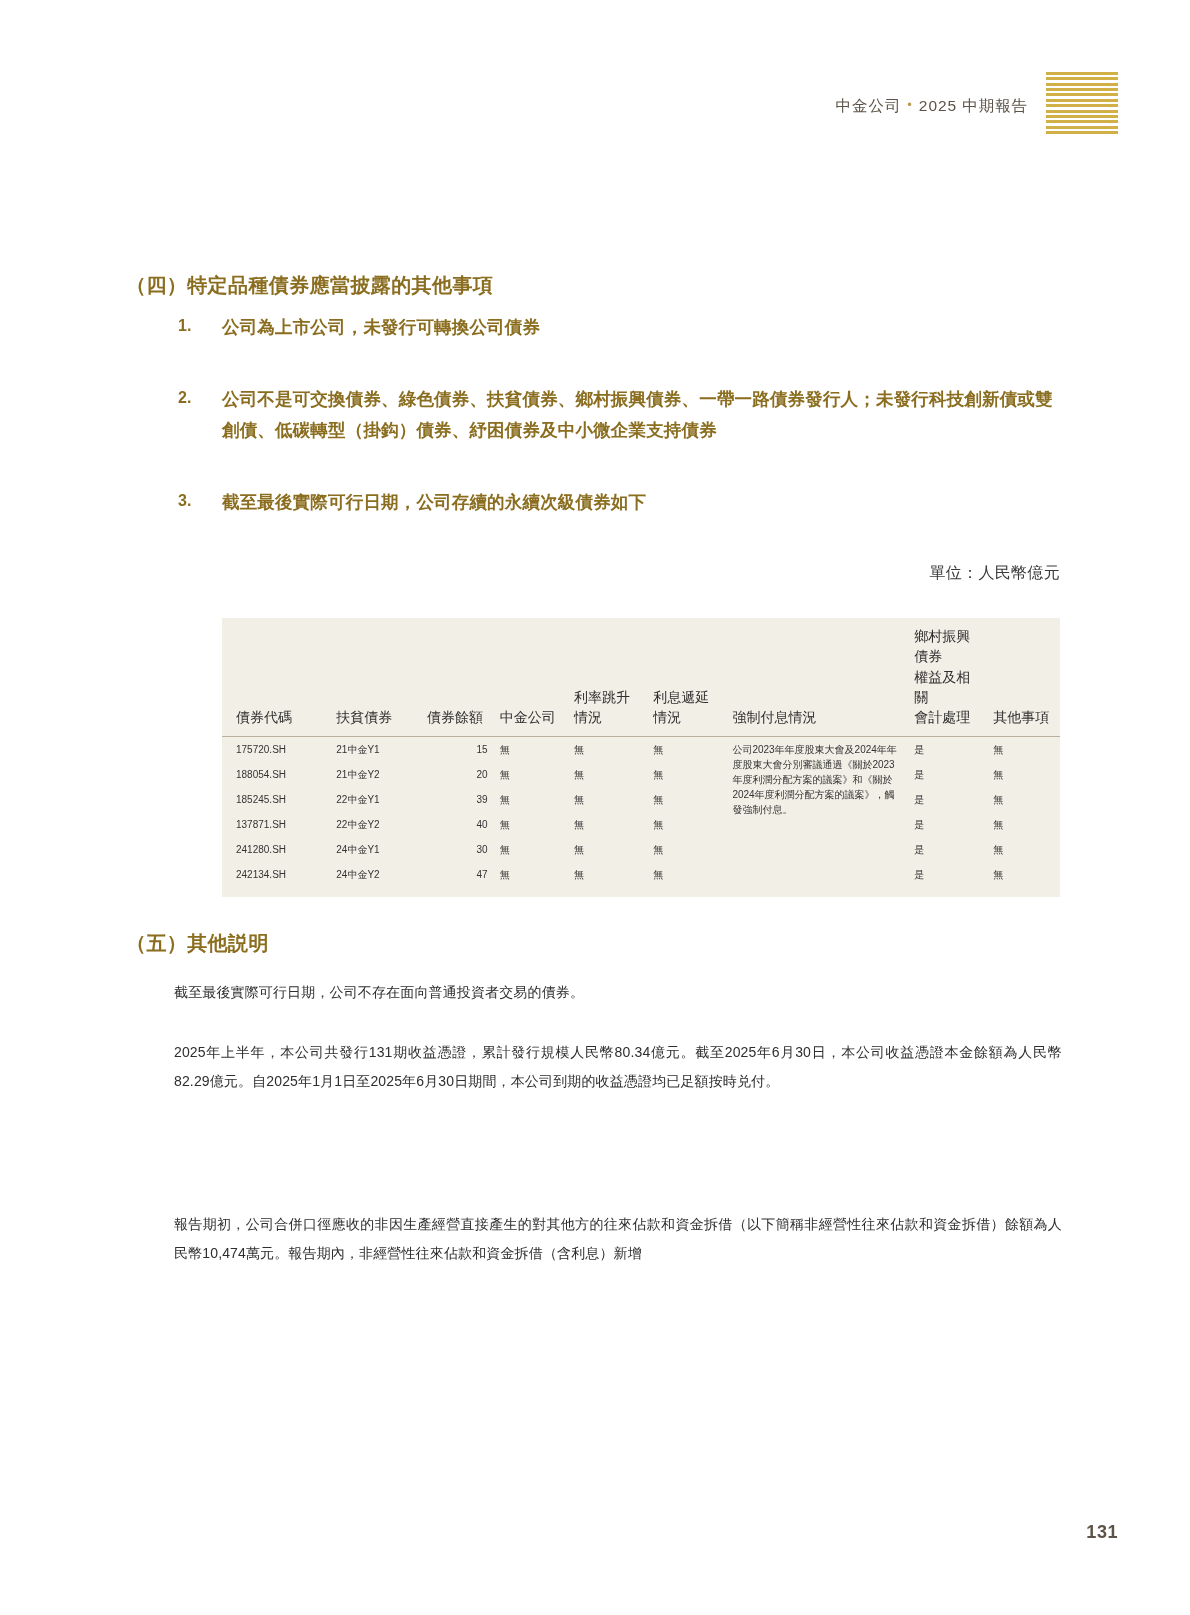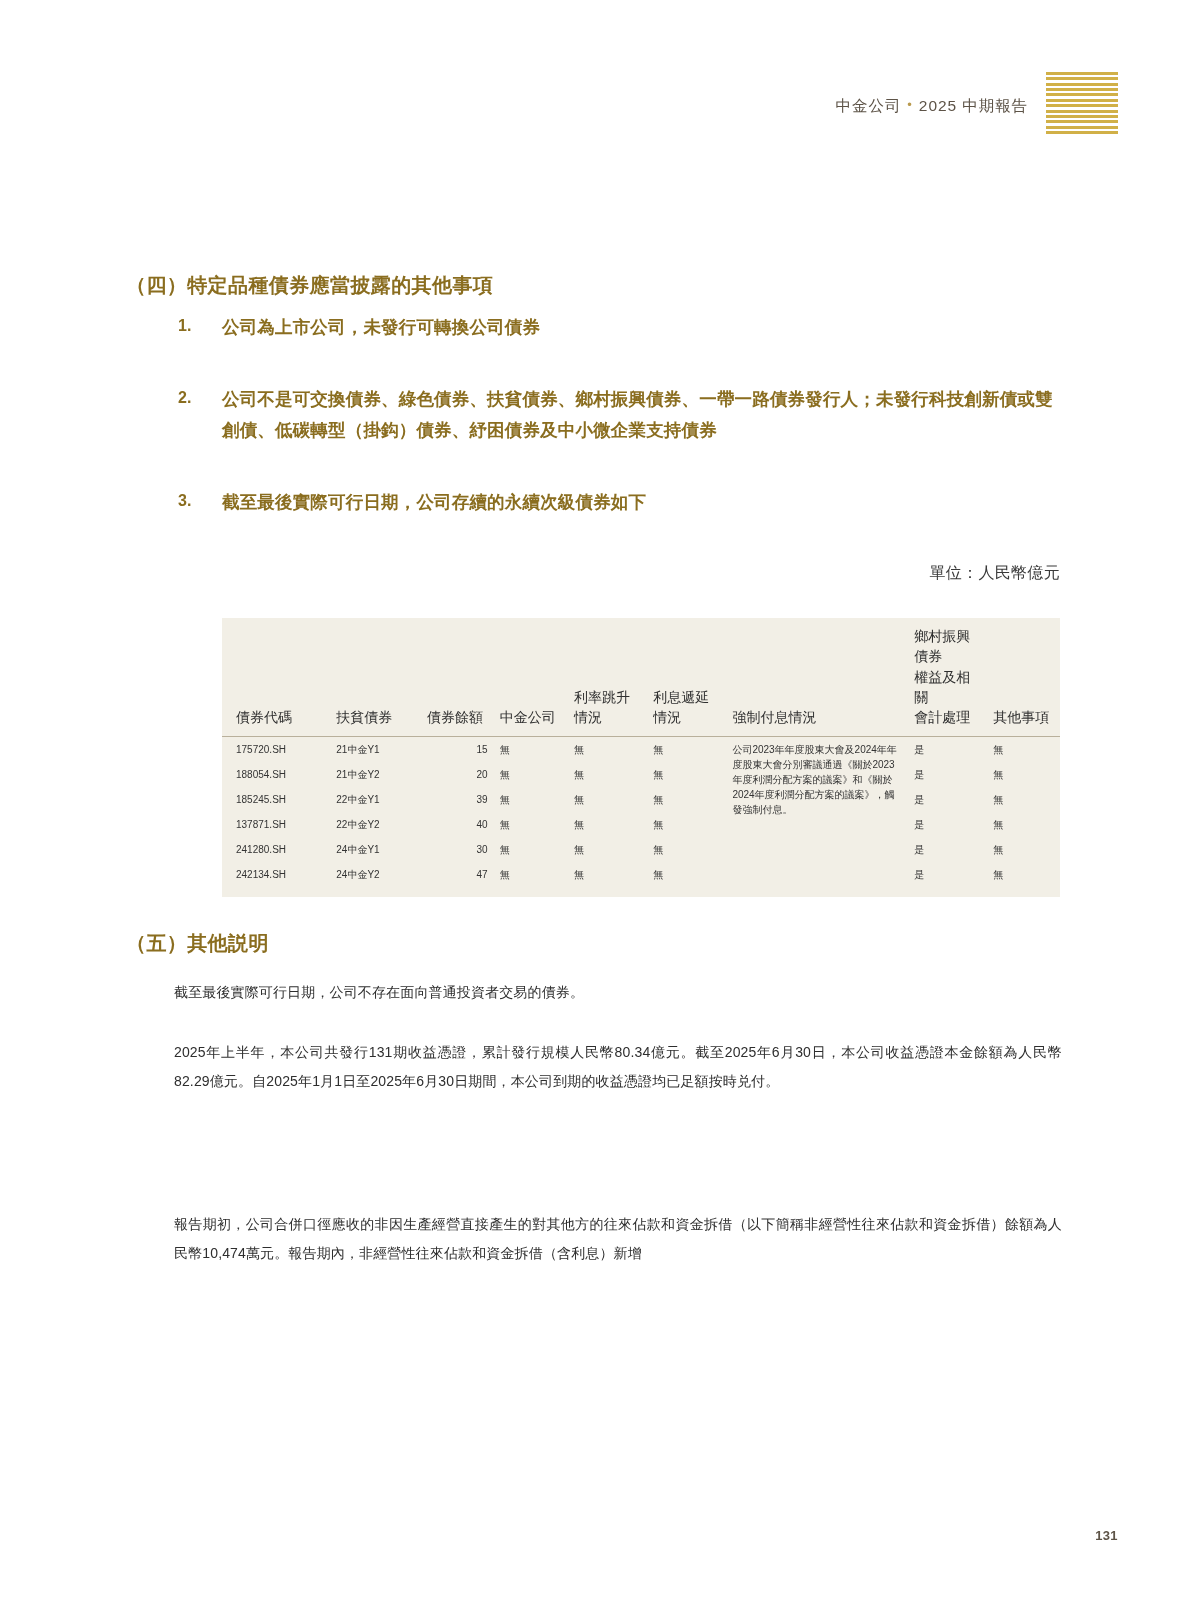--- a/index.html
+++ b/index.html
@@ -171,21 +171,21 @@
     text-align: justify;
   }
   .para.p1 { top: 978px; }
   .para.p2 { top: 1038px; }
   .para.p3 { top: 1210px; }
 
   .page-no {
     position: absolute;
     right: 72px;
     bottom: 72px;
-    font-size: 13px;
+    font-size: 18px;
     color: #5d5347;
     font-weight: bold;
     letter-spacing: 0.03em;
   }
 </style>
 </head>
 <body>
 
 <div class="page-header">
   <div class="header-text">

